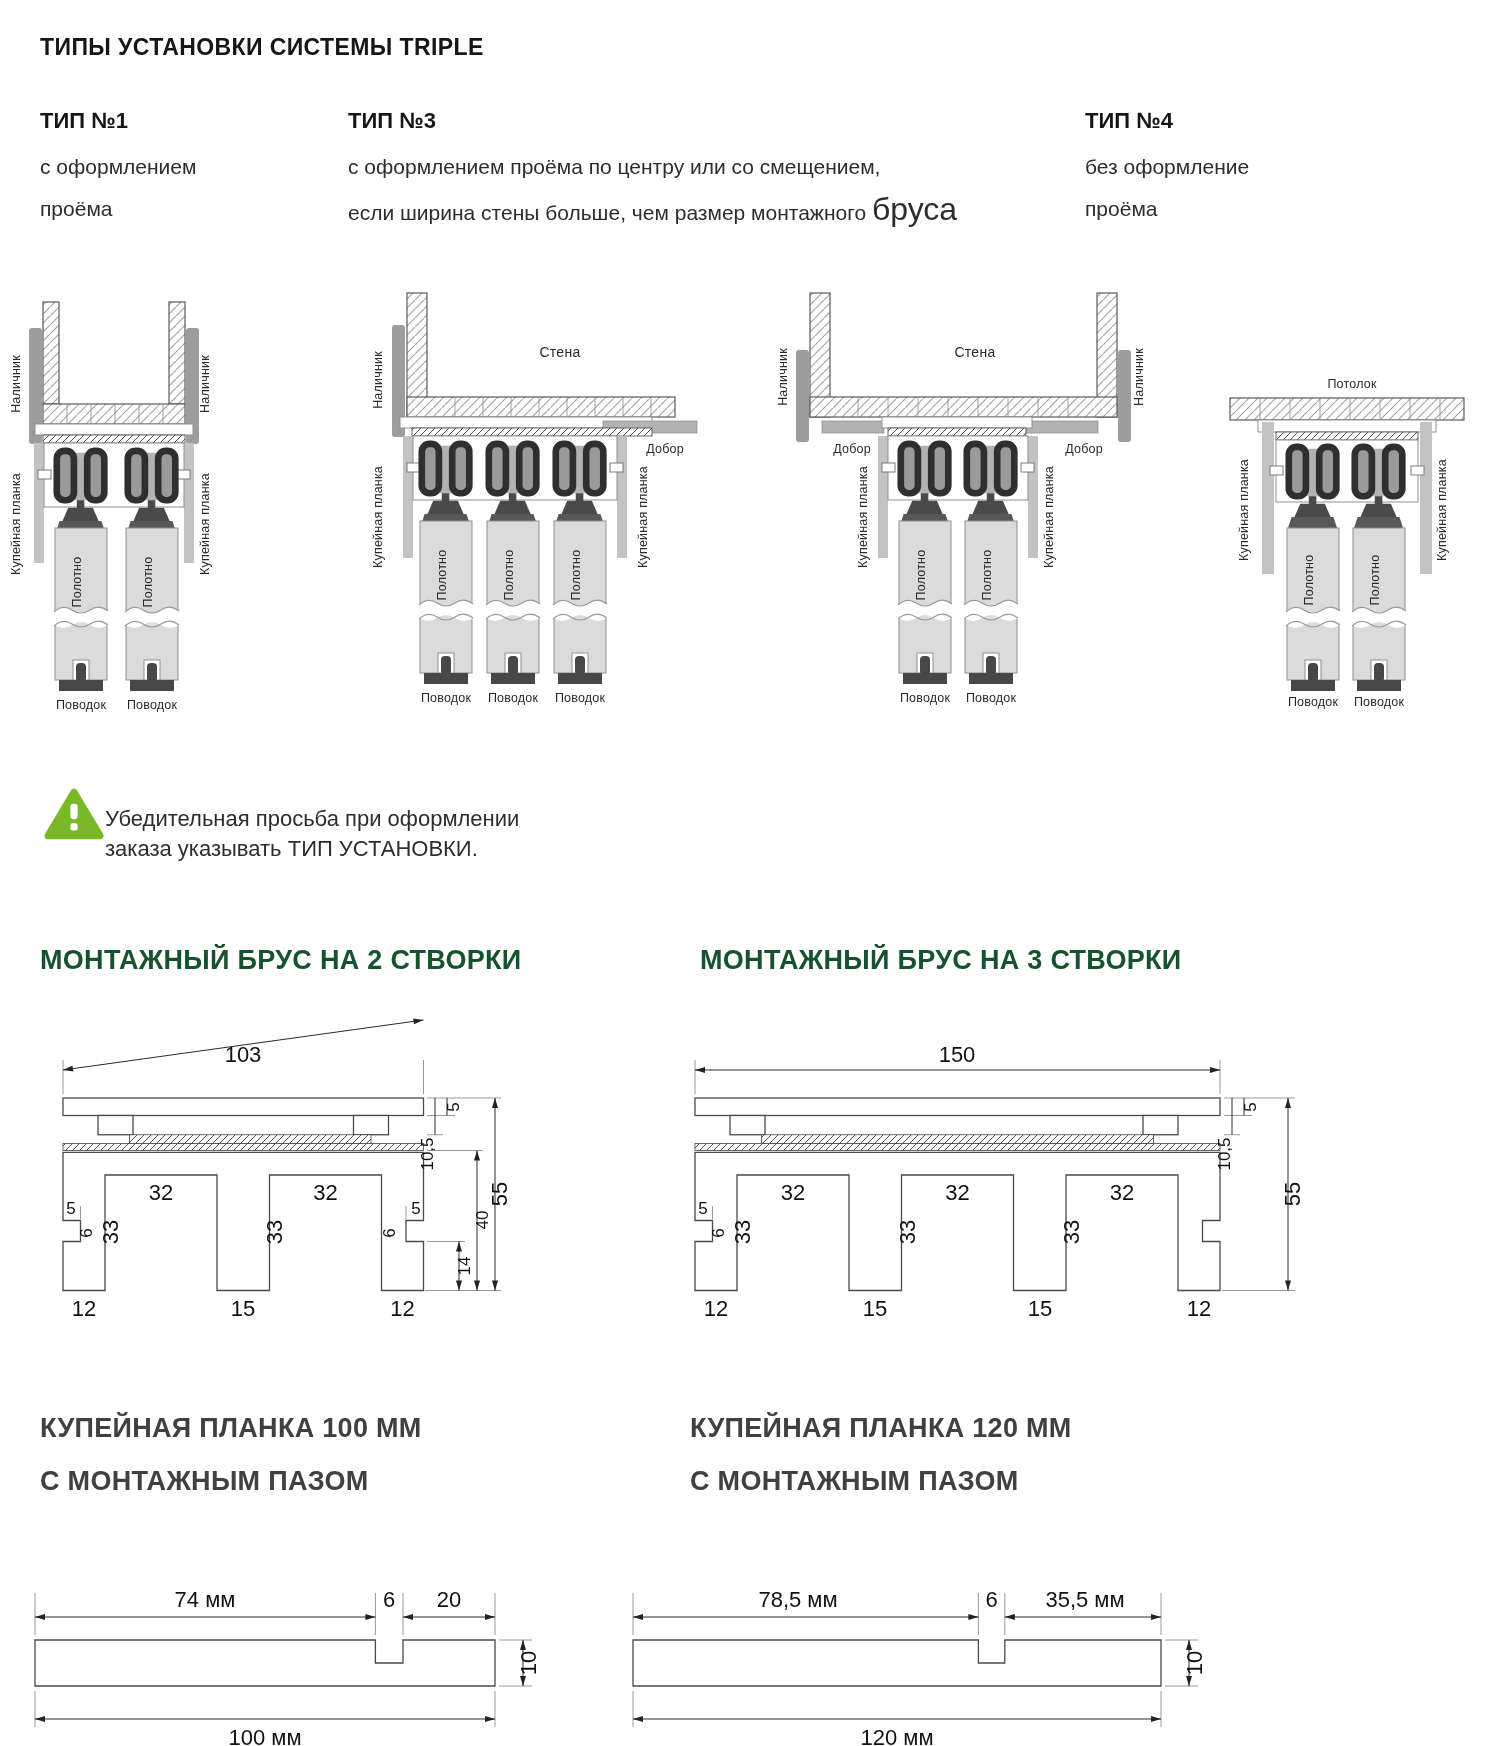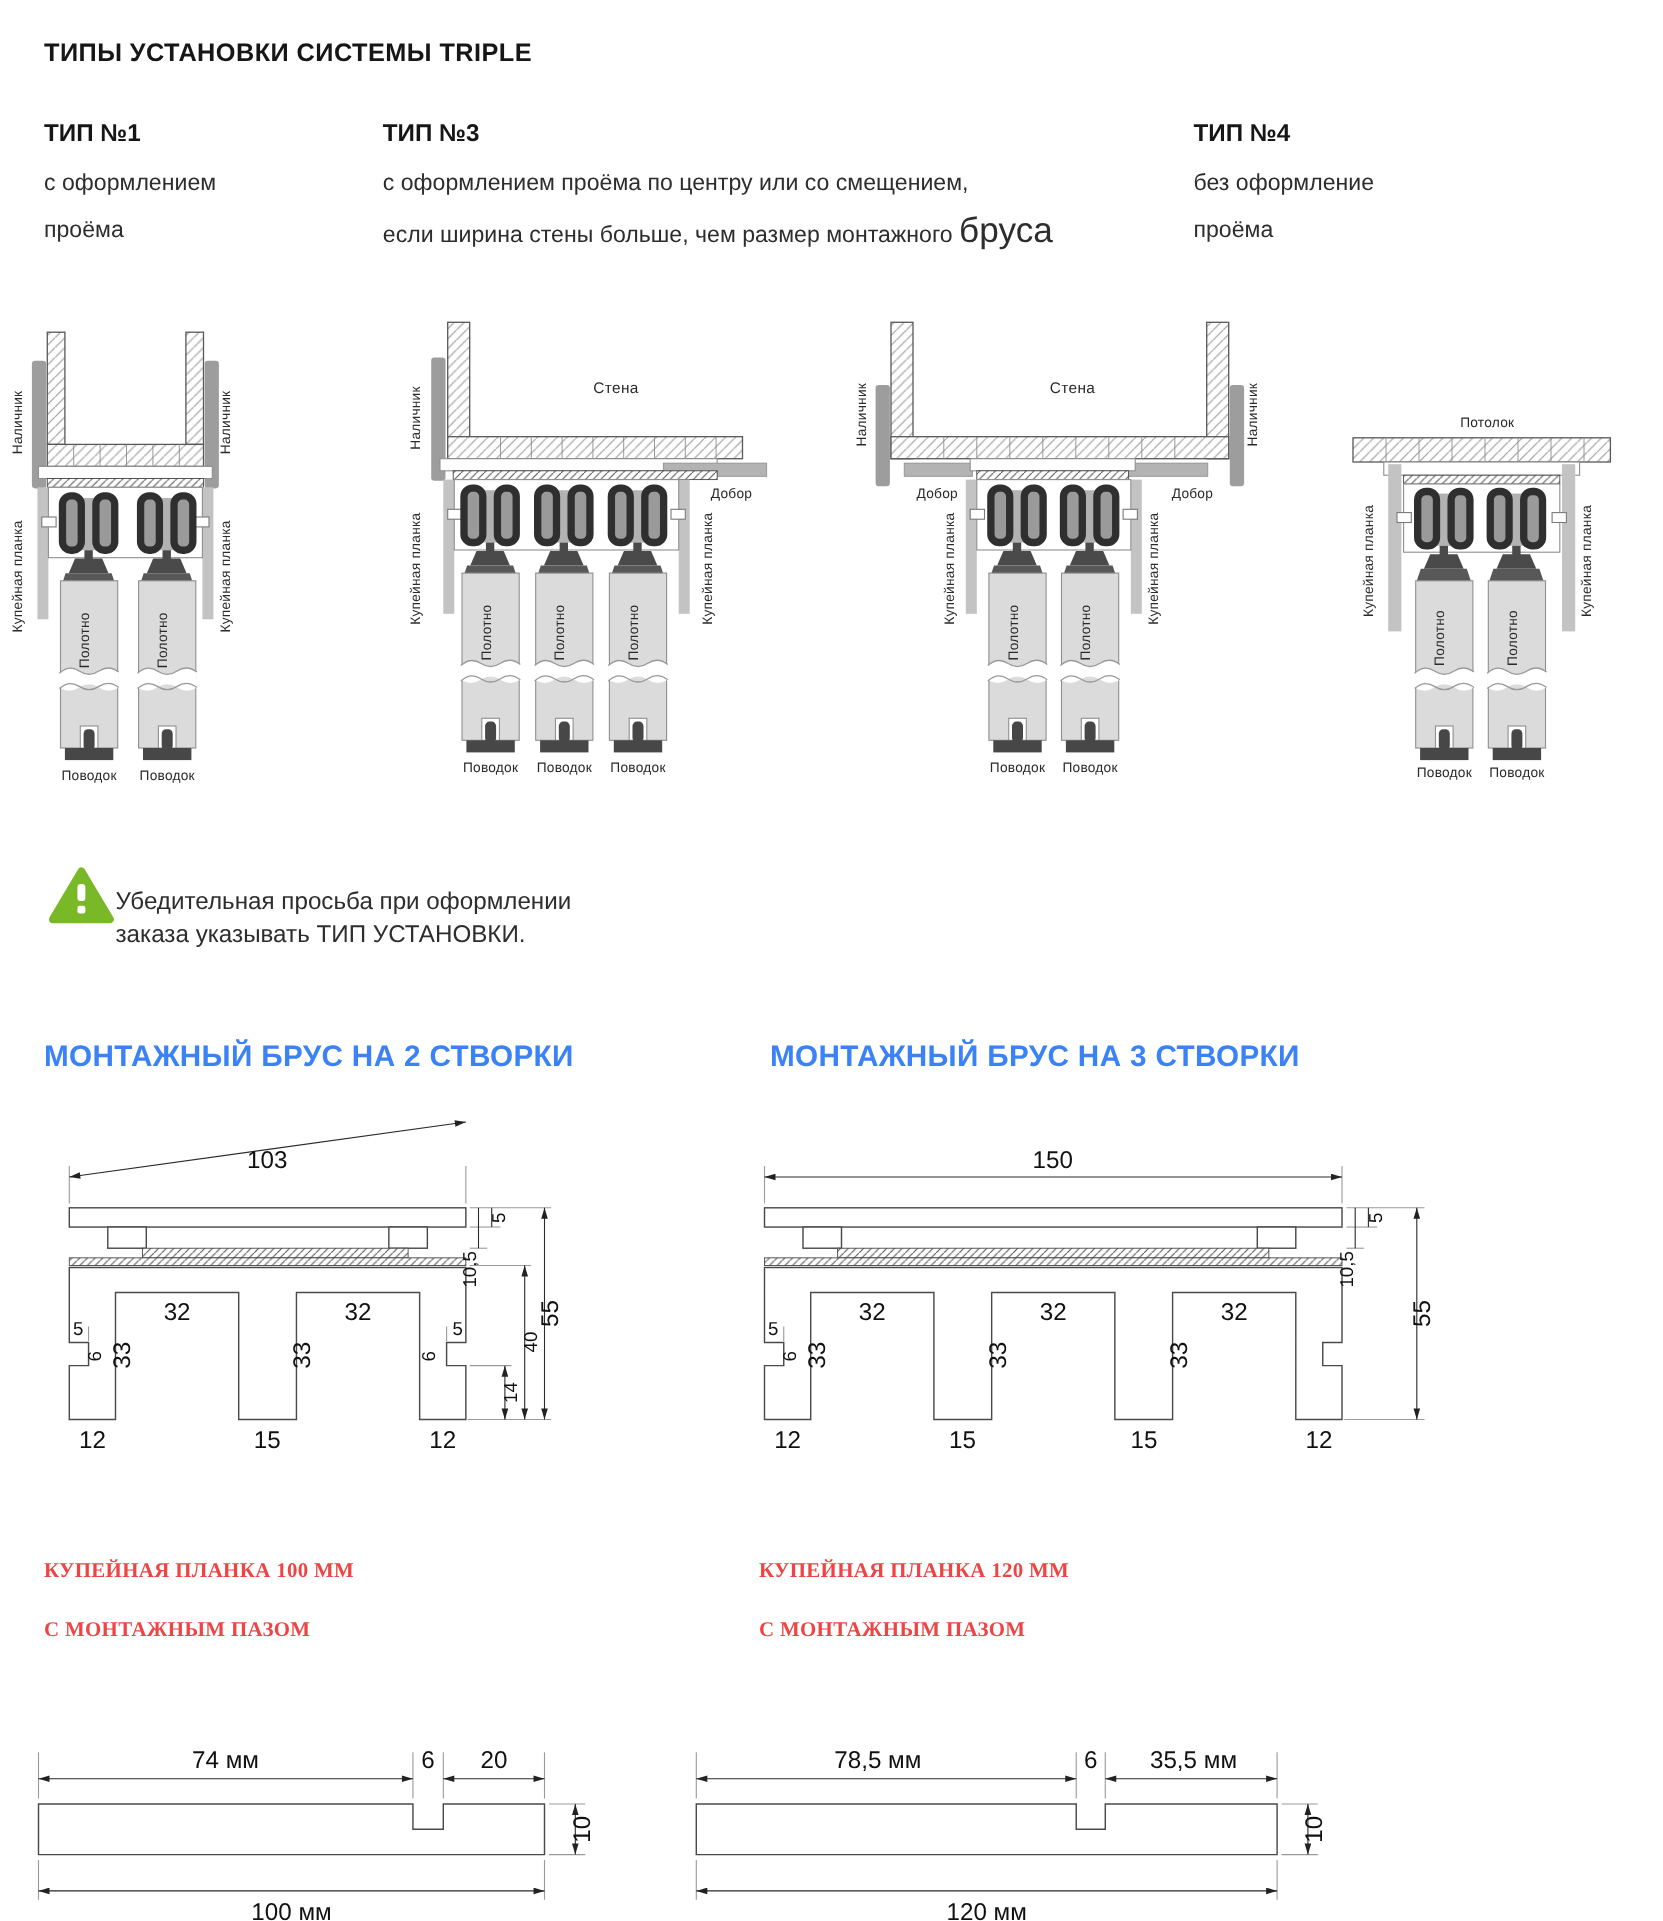--- a/index.html
+++ b/index.html
@@ -2,22 +2,22 @@
 <html><head>
 <meta charset="utf-8">
 <style>
   html,body{margin:0;padding:0;background:#fff;}
   body{width:1512px;height:1746px;position:relative;font-family:"Liberation Sans",sans-serif;color:#1a1a1a;}
   .abs{position:absolute;}
   .h1{font-size:23px;font-weight:bold;letter-spacing:.4px;color:#161616;}
   .tname{font-size:22px;font-weight:bold;color:#161616;}
   .tdesc{font-size:21px;color:#2d2d2d;line-height:42px;white-space:nowrap;}
   .tdesc .big{font-size:32px;}
-  .sec{font-size:27px;font-weight:bold;letter-spacing:.3px;color:#3b82f6;white-space:nowrap;}
-  .sec2{font-size:19px;font-weight:bold;letter-spacing:.3px;color:#ef4444;line-height:53px;white-space:nowrap;font-family:Liberation Serif, serif;}
+  .sec{font-size:27px;font-weight:bold;letter-spacing:.3px;color:#14532d;white-space:nowrap;}
+  .sec2{font-size:27px;font-weight:bold;letter-spacing:.3px;color:#404040;line-height:53px;white-space:nowrap;}
   .warn{font-size:22px;color:#2d2d2d;line-height:30px;white-space:nowrap;margin-top:12px;}
   svg{overflow:visible;}
   svg text{font-family:"Liberation Sans",sans-serif;}
   .dlab{font-size:12.5px;fill:#2a2a2a;letter-spacing:.2px;}
   .dlab2{font-size:14px;fill:#2a2a2a;letter-spacing:.3px;}
   .dim{font-size:22px;fill:#111;}
   .dimS{font-size:17px;fill:#111;}
   .ext{stroke:#9a9a9a;stroke-width:1;}
   .dimln{stroke:#2a2a2a;stroke-width:1;}
   .prof{fill:#fff;stroke:#4a4a4a;stroke-width:1.3;}

